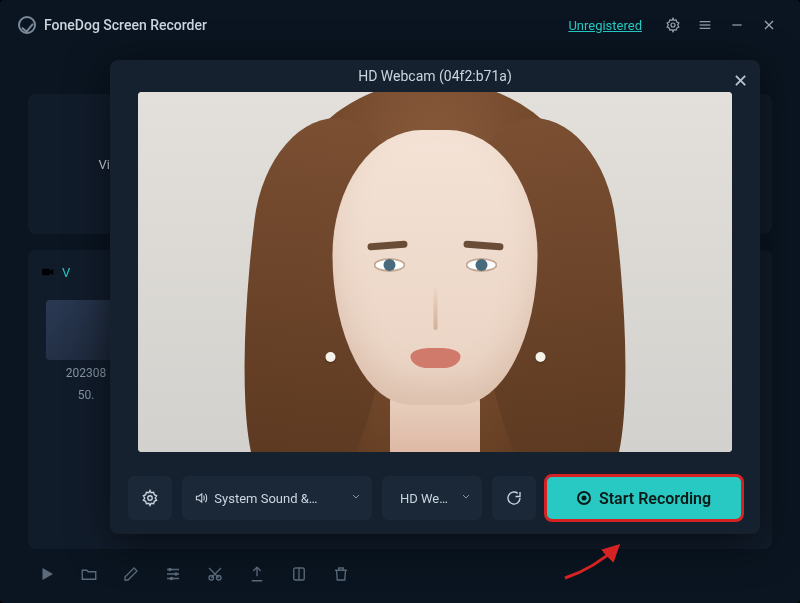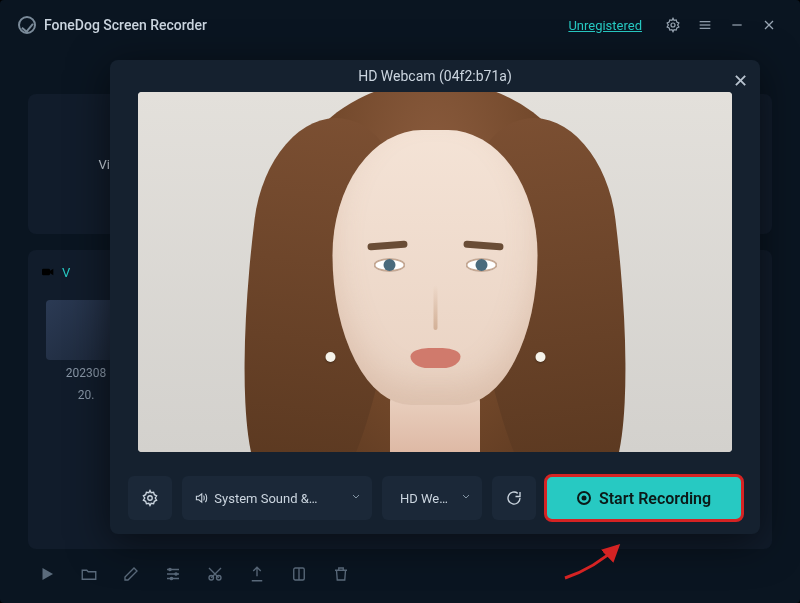--- a/index.html
+++ b/index.html
@@ -165,21 +165,21 @@
             <line x1="5" y1="7" x2="19" y2="7"></line>
             <line x1="5" y1="12" x2="19" y2="12"></line>
             <line x1="5" y1="17" x2="19" y2="17"></line>
           </svg>
         </span>
     </div>
     <div class="thumb-row">
       <div class="thumb">
         <div class="img"></div>
         <span>202308</span>
-        <span>20.</span>
+        <span>50.</span>
       </div>
       <div class="grow"></div>
       <div class="thumb">
         <div class="img"></div>
         <span>3_0557</span>
         <span>94</span>
       </div>
     </div>
   </div>
 

